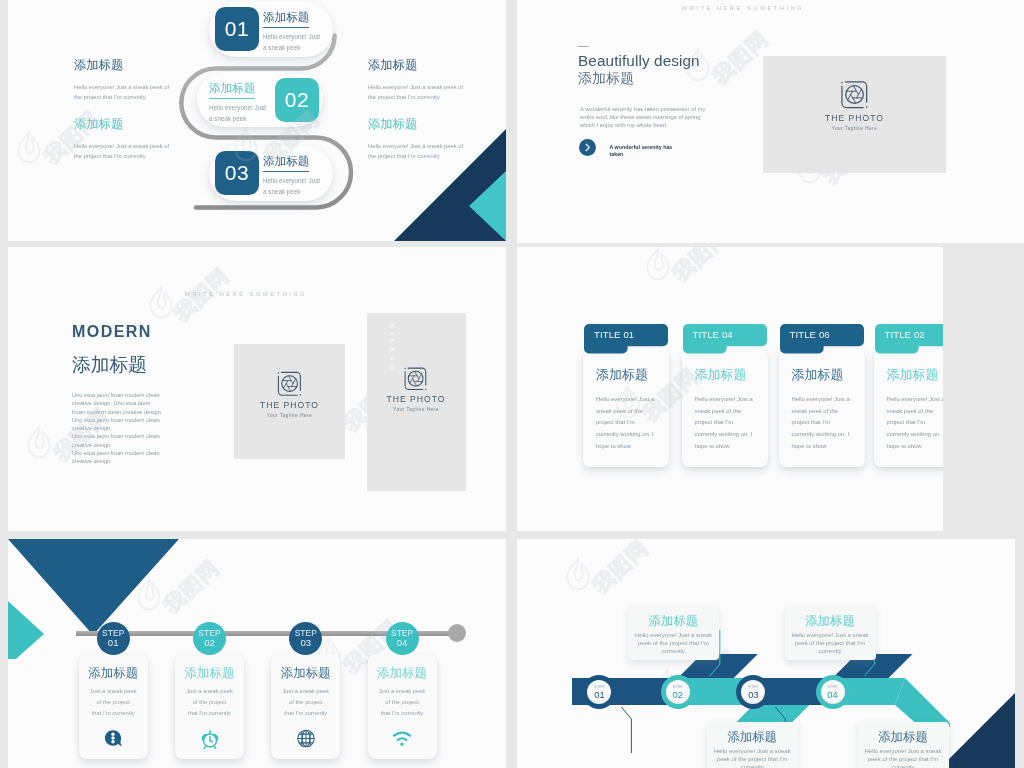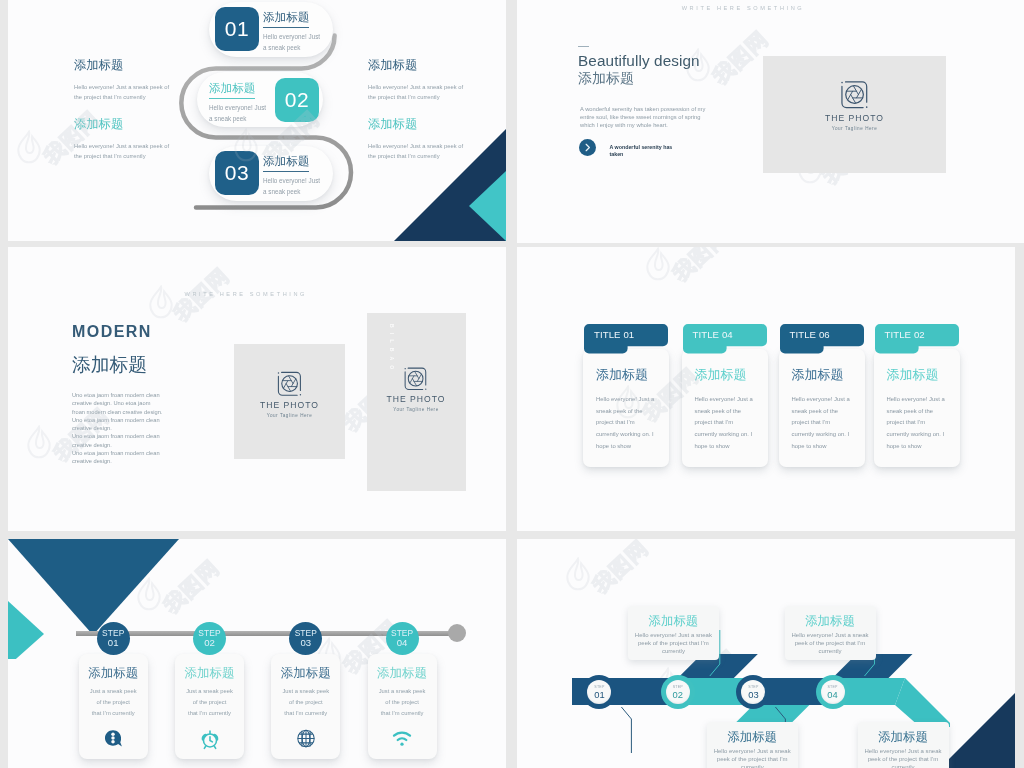--- a/index.html
+++ b/index.html
@@ -340,21 +340,21 @@
     <svg class="wm-flame" style="left:18px;top:178px;" width="26" height="34" viewBox="0 0 34 44">
       <path d="M17 2 C 11 12 3 16 3 26 C 3 35 9 42 17 42 C 25 42 31 35 31 26 C 31 18 25 14 21 8 C 20 14 23 18 23 23 C 23 27 21 30 18 30 C 15 30 13 27 13 23 C 13 14 19 10 17 2 Z" fill="none" stroke="rgba(185,192,200,.9)" stroke-width="2.6"></path>
     </svg>
     <div class="wm" style="left:330px;top:170px;">我图网</div>
     <svg class="wm-flame" style="left:308px;top:148px;" width="26" height="34" viewBox="0 0 34 44">
       <path d="M17 2 C 11 12 3 16 3 26 C 3 35 9 42 17 42 C 25 42 31 35 31 26 C 31 18 25 14 21 8 C 20 14 23 18 23 23 C 23 27 21 30 18 30 C 15 30 13 27 13 23 C 13 14 19 10 17 2 Z" fill="none" stroke="rgba(185,192,200,.9)" stroke-width="2.6"></path>
     </svg>
   </div>
 </div>
 
-<div class="slide" style="left:517px;top:247px;width:498px;height:284px;">
+<div class="slide" style="left:517px;top:247px;width:396px;height:284px;padding-left:30px;">
   <div class="slide-inner" style="top:0;height:284px;">
     <div class="bg"></div>
 
     <div class="s4-card" style="left:66px;top:102px;">
       <div class="s4-tab">
         <svg width="84" height="30" viewBox="0 0 84 30">
           <path d="M 5 0 L 79 0 A 5 5 0 0 1 84 5 L 84 17.2 A 5 5 0 0 1 79 22.2 L 43.6 22.2 L 43.6 24.5 A 5 5 0 0 1 38.6 29.5 L 5 29.5 A 5 5 0 0 1 0 24.5 L 0 5 A 5 5 0 0 1 5 0 Z" fill="#1d6289"></path>
         </svg>
         <span class="lbl">TITLE 01</span>
       </div>

